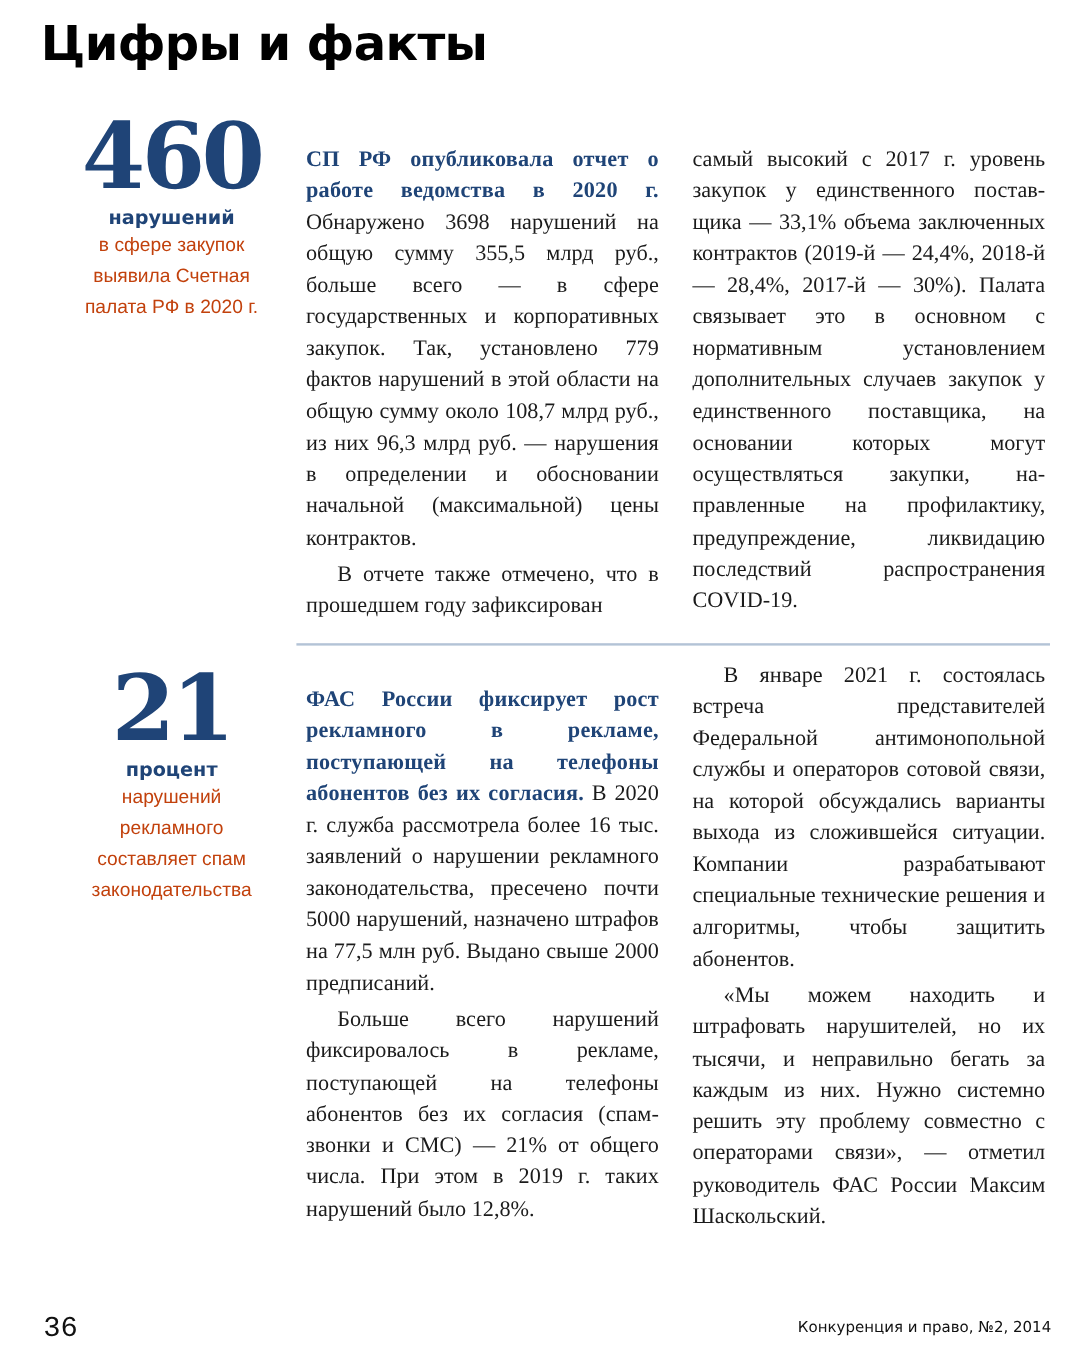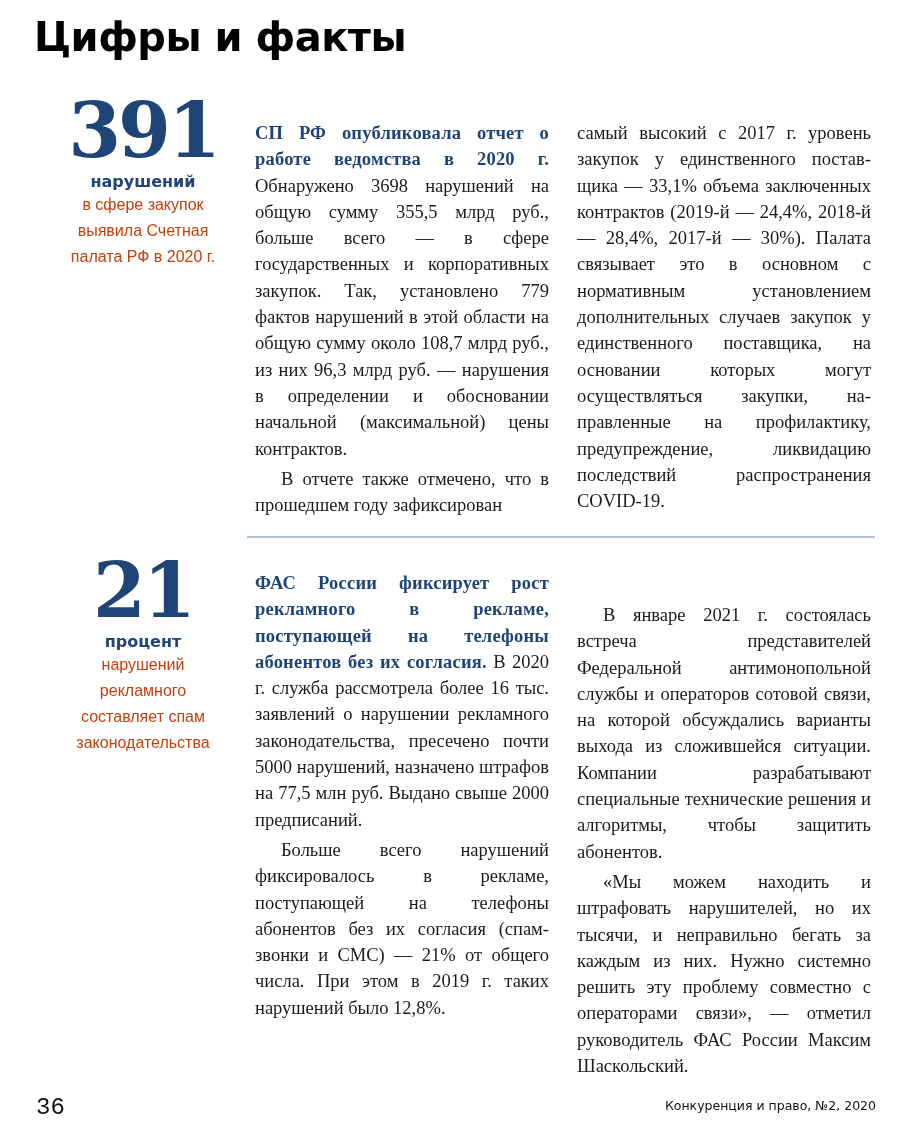--- a/index.html
+++ b/index.html
@@ -43,21 +43,21 @@
     position: absolute; right: 24px; top: 1098px;
     font-family: "DejaVu Sans", sans-serif; font-size: 12.5px; color: #111;
   }
 </style>
 </head>
 <body>
 
 <h1 class="page-title">Цифры и факты</h1>
 
 <div class="fact" style="top:92px;">
-  <div class="big">391</div>
+  <div class="big">460</div>
   <div class="unit">нарушений</div>
   <div class="desc">
     <div>в сфере закупок</div>
     <div>выявила Счетная</div>
     <div>палата РФ в 2020 г.</div>
   </div>
 </div>
 
 <div class="col" style="left:251px; top:116px;">
   <p><span class="lead">СП РФ опубликовала отчет о работе ведомства в 2020 г.</span><span> Обнаружено 3698 нарушений на общую сумму 355,5 млрд руб., больше всего — в сфере государственных и корпоративных закупок. Так, установлено 779 фактов нарушений в этой области на общую сумму около 108,7 млрд руб., из них 96,3 млрд руб. — нарушения в определении и обосновании начальной (максимальной) цены контрактов.</span></p>
@@ -79,19 +79,19 @@
     <div>составляет спам</div>
     <div>законодательства</div>
   </div>
 </div>
 
 <div class="col" style="left:251px; top:566px;">
   <p><span class="lead">ФАС России фиксирует рост рекламного в рекламе, поступающей на телефоны абонентов без их согласия.</span><span> В 2020 г. служба рассмотрела более 16 тыс. заявлений о нарушении рекламного законодательства, пресечено почти 5000 нарушений, назначено штрафов на 77,5 млн руб. Выдано свыше 2000 предписаний.</span></p>
   <p class="ind">Больше всего нарушений фиксировалось в рекламе, поступающей на телефоны абонентов без их согласия (спам-звонки и СМС) — 21% от общего числа. При этом в 2019 г. таких нарушений было 12,8%.</p>
 </div>
 
-<div class="col" style="left:573px; top:598px;">
+<div class="col" style="left:573px; top:546px;">
   <p class="ind">В январе 2021 г. состоялась встреча представителей Федеральной антимонопольной службы и операторов сотовой связи, на которой обсуждались варианты выхода из сложившейся ситуации. Компании разрабатывают специальные технические решения и алгоритмы, чтобы защитить абонентов.</p>
   <p class="ind">«Мы можем находить и штрафовать нарушителей, но их тысячи, и неправильно бегать за каждым из них. Нужно системно решить эту проблему совместно с операторами связи», — отметил руководитель ФАС России Максим Шаскольский.</p>
 </div>
 
 <div class="folio">36</div>
-<div class="running">Конкуренция и право, №2, 2020</div>
+<div class="running">Конкуренция и право, №2, 2014</div>
 
 </body></html>

